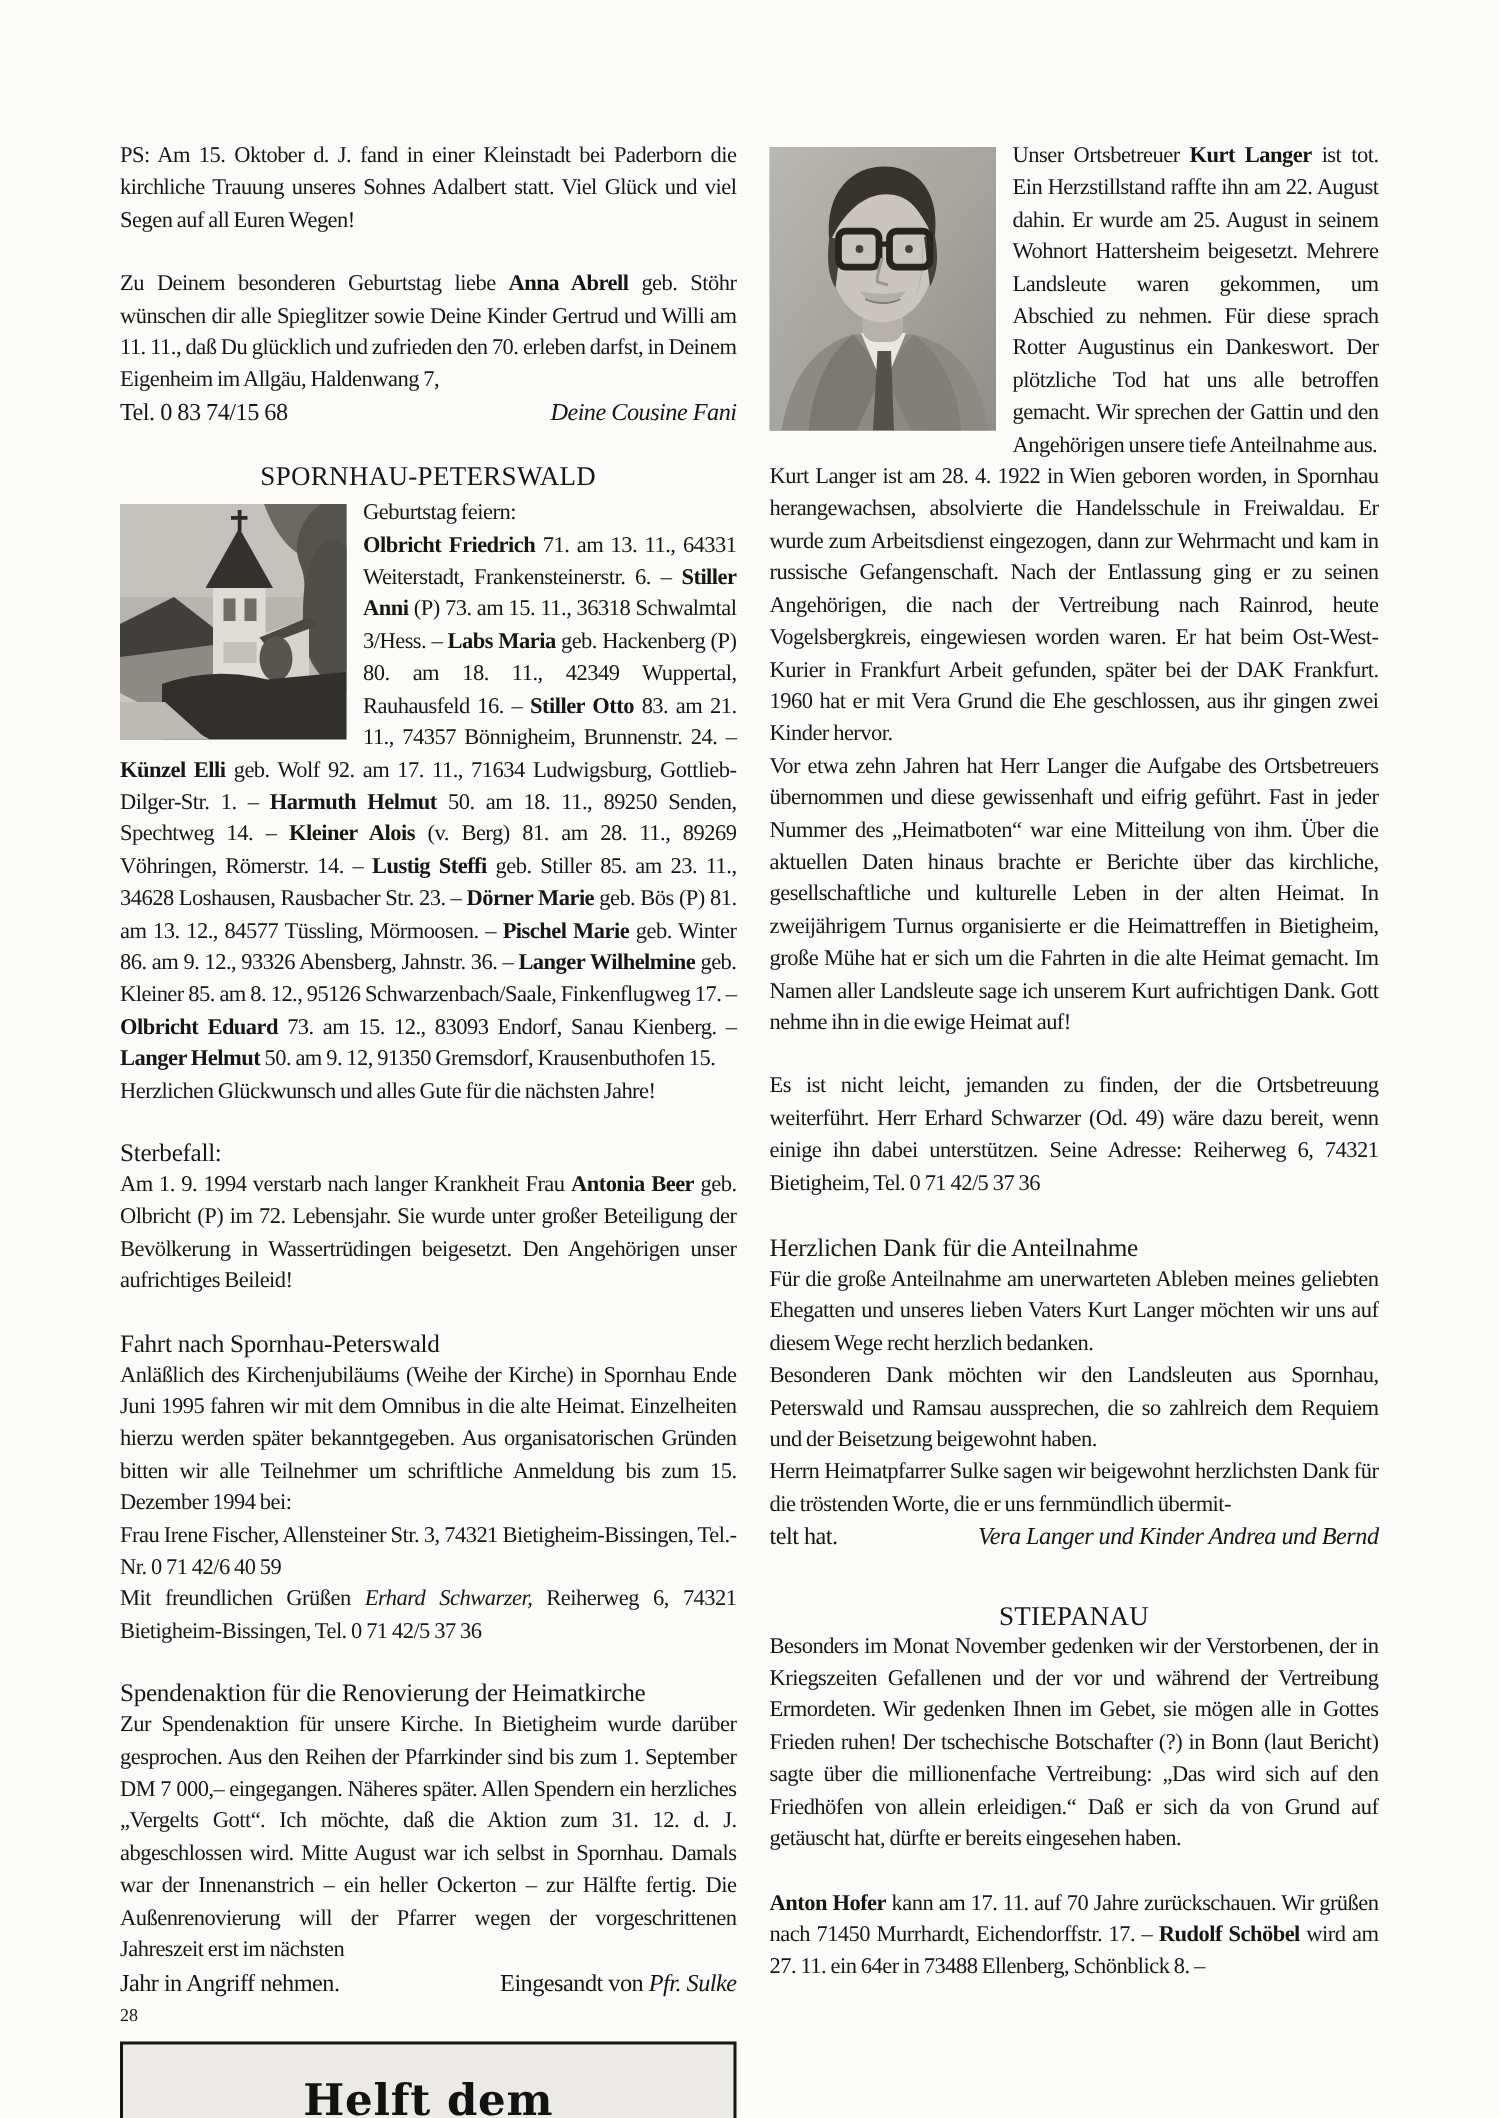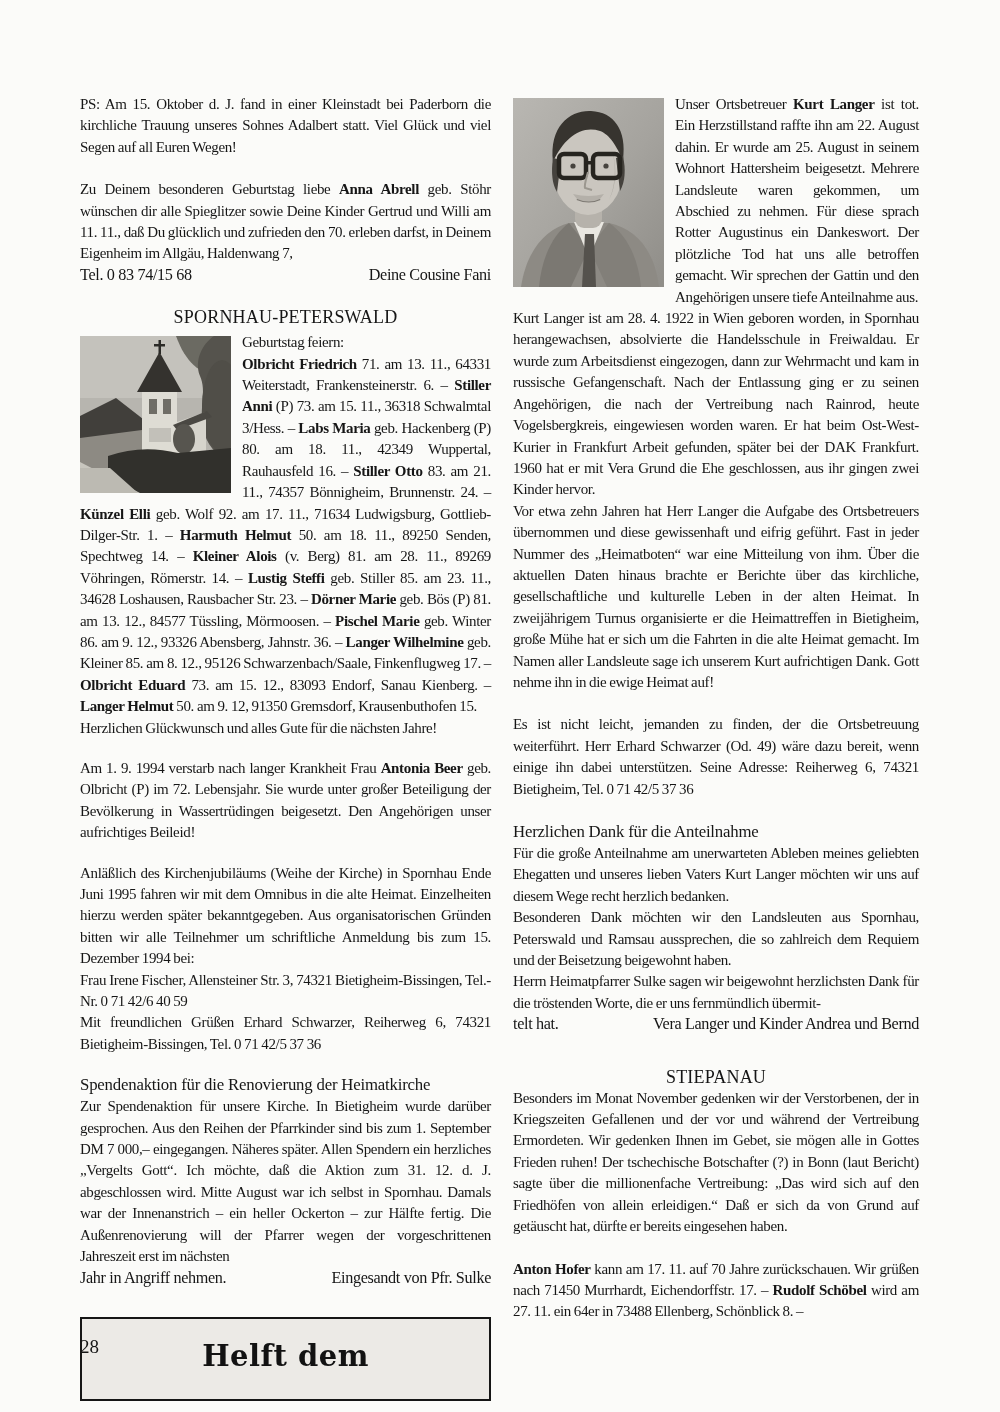--- a/index.html
+++ b/index.html
@@ -17,21 +17,21 @@
 
   .para{
     margin:0;
     text-align:justify;
     font-size:15px;
     line-height:21.4px;
     letter-spacing:-0.35px;
     word-spacing:-0.5px;
   }
   .b{font-weight:700;}
-  .i{}
+  .i{font-style:italic;}
 
   .heading{
     font-weight:400;
     font-size:16.8px;
     line-height:22px;
     letter-spacing:-0.2px;
   }
   .heading.center{
     text-align:center;
     font-size:18px;
@@ -64,21 +64,21 @@
     padding:16px 8px 22px;
     font-family:"DejaVu Serif",serif;
     font-weight:700;
     color:#121212;
   }
   .promo-box .line1{font-size:29px;line-height:42px;letter-spacing:0.5px;}
 
   .page-number{
     position:absolute;
     left:80px;top:1336px;
-    font-size:19px;
+    font-size:12px;
   }
 </style>
 </head>
 <body>
 
 <div class="page">
   <div class="col col-left" id="col-left">
       <p class="para"><span>PS: Am 15. Oktober d. J. fand in einer Kleinstadt bei Paderborn die kirchliche Trauung unseres Sohnes Adalbert statt. Viel Glück und viel Segen auf all Euren Wegen!</span></p>
       <div style="height: 21px;"></div>
       <p class="para"><span>Zu Deinem besonderen Geburtstag liebe </span><span class="b">Anna Abrell</span><span> geb. Stöhr wünschen dir alle Spieglitzer sowie Deine Kinder Gertrud und Willi am 11. 11., daß Du glücklich und zufrieden den 70. erleben darfst, in Deinem Eigenheim im Allgäu, Haldenwang 7,</span></p>
@@ -110,22 +110,24 @@
         <ellipse cx="104" cy="103" rx="11" ry="15" fill="#57554f"></ellipse>
         <path d="M28,120 Q62,108 98,117 L151,112 L151,157 L28,157 Z" fill="#31302c"></path>
         <path d="M0,157 L0,126 L60,157 Z" fill="#c8c6be"></path>
         <path d="M0,132 L30,132 L58,157 L0,157 Z" fill="#bcbab2"></path>
       </svg>
     </div>
       <p class="para"><span>Geburtstag feiern:</span></p>
       <p class="para"><span class="b">Olbricht Friedrich</span><span> 71. am 13. 11., 64331 Weiterstadt, Frankensteinerstr. 6. – </span><span class="b">Stiller Anni</span><span> (P) 73. am 15. 11., 36318 Schwalmtal 3/Hess. – </span><span class="b">Labs Maria</span><span> geb. Hackenberg (P) 80. am 18. 11., 42349 Wuppertal, Rauhausfeld 16. – </span><span class="b">Stiller Otto</span><span> 83. am 21. 11., 74357 Bönnigheim, Brunnenstr. 24. – </span><span class="b">Künzel Elli</span><span> geb. Wolf 92. am 17. 11., 71634 Ludwigsburg, Gottlieb-Dilger-Str. 1. – </span><span class="b">Harmuth Helmut</span><span> 50. am 18. 11., 89250 Senden, Spechtweg 14. – </span><span class="b">Kleiner Alois</span><span> (v. Berg) 81. am 28. 11., 89269 Vöhringen, Römerstr. 14. – </span><span class="b">Lustig Steffi</span><span> geb. Stiller 85. am 23. 11., 34628 Loshausen, Rausbacher Str. 23. – </span><span class="b">Dörner Marie</span><span> geb. Bös (P) 81. am 13. 12., 84577 Tüssling, Mörmoosen. – </span><span class="b">Pischel Marie</span><span> geb. Winter 86. am 9. 12., 93326 Abensberg, Jahnstr. 36. – </span><span class="b">Langer Wilhelmine</span><span> geb. Kleiner 85. am 8. 12., 95126 Schwarzenbach/Saale, Finkenflugweg 17. – </span><span class="b">Olbricht Eduard</span><span> 73. am 15. 12., 83093 Endorf, Sanau Kienberg. – </span><span class="b">Langer Helmut</span><span> 50. am 9. 12, 91350 Gremsdorf, Krausenbuthofen 15.</span></p>
       <p class="para"><span>Herzlichen Glückwunsch und alles Gute für die nächsten Jahre!</span></p>
       <div style="height: 19px;"></div>
+      <div class="heading" style="clear: both;">Sterbefall:</div>
       <p class="para"><span>Am 1. 9. 1994 verstarb nach langer Krankheit Frau </span><span class="b">Antonia Beer</span><span> geb. Olbricht (P) im 72. Lebensjahr. Sie wurde unter großer Beteiligung der Bevölkerung in Wassertrüdingen beigesetzt. Den Angehörigen unser aufrichtiges Beileid!</span></p>
       <div style="height: 19px;"></div>
+      <div class="heading">Fahrt nach Spornhau-Peterswald</div>
       <p class="para"><span>Anläßlich des Kirchenjubiläums (Weihe der Kirche) in Spornhau Ende Juni 1995 fahren wir mit dem Omnibus in die alte Heimat. Einzelheiten hierzu werden später bekanntgegeben. Aus organisatorischen Gründen bitten wir alle Teilnehmer um schriftliche Anmeldung bis zum 15. Dezember 1994 bei:</span></p>
       <p class="para"><span>Frau Irene Fischer, Allensteiner Str. 3, 74321 Bietigheim-Bissingen, Tel.-Nr. 0 71 42/6 40 59</span></p>
       <p class="para"><span>Mit freundlichen Grüßen </span><span class="i">Erhard Schwarzer,</span><span> Reiherweg 6, 74321 Bietigheim-Bissingen, Tel. 0 71 42/5 37 36</span></p>
       <div style="height: 19px;"></div>
       <div class="heading">Spendenaktion für die Renovierung der Heimatkirche</div>
       <p class="para"><span>Zur Spendenaktion für unsere Kirche. In Bietigheim wurde darüber gesprochen. Aus den Reihen der Pfarrkinder sind bis zum 1. September DM 7 000,– eingegangen. Näheres später. Allen Spendern ein herzliches „Vergelts Gott“. Ich möchte, daß die Aktion zum 31. 12. d. J. abgeschlossen wird. Mitte August war ich selbst in Spornhau. Damals war der Innenanstrich – ein heller Ockerton – zur Hälfte fertig. Die Außenrenovierung will der Pfarrer wegen der vorgeschrittenen Jahreszeit erst im nächsten</span></p>
       <div class="split">
         <span><span>Jahr in Angriff nehmen.</span></span>
         <span><span>Eingesandt von </span><span class="i">Pfr. Sulke</span></span>
       </div>

